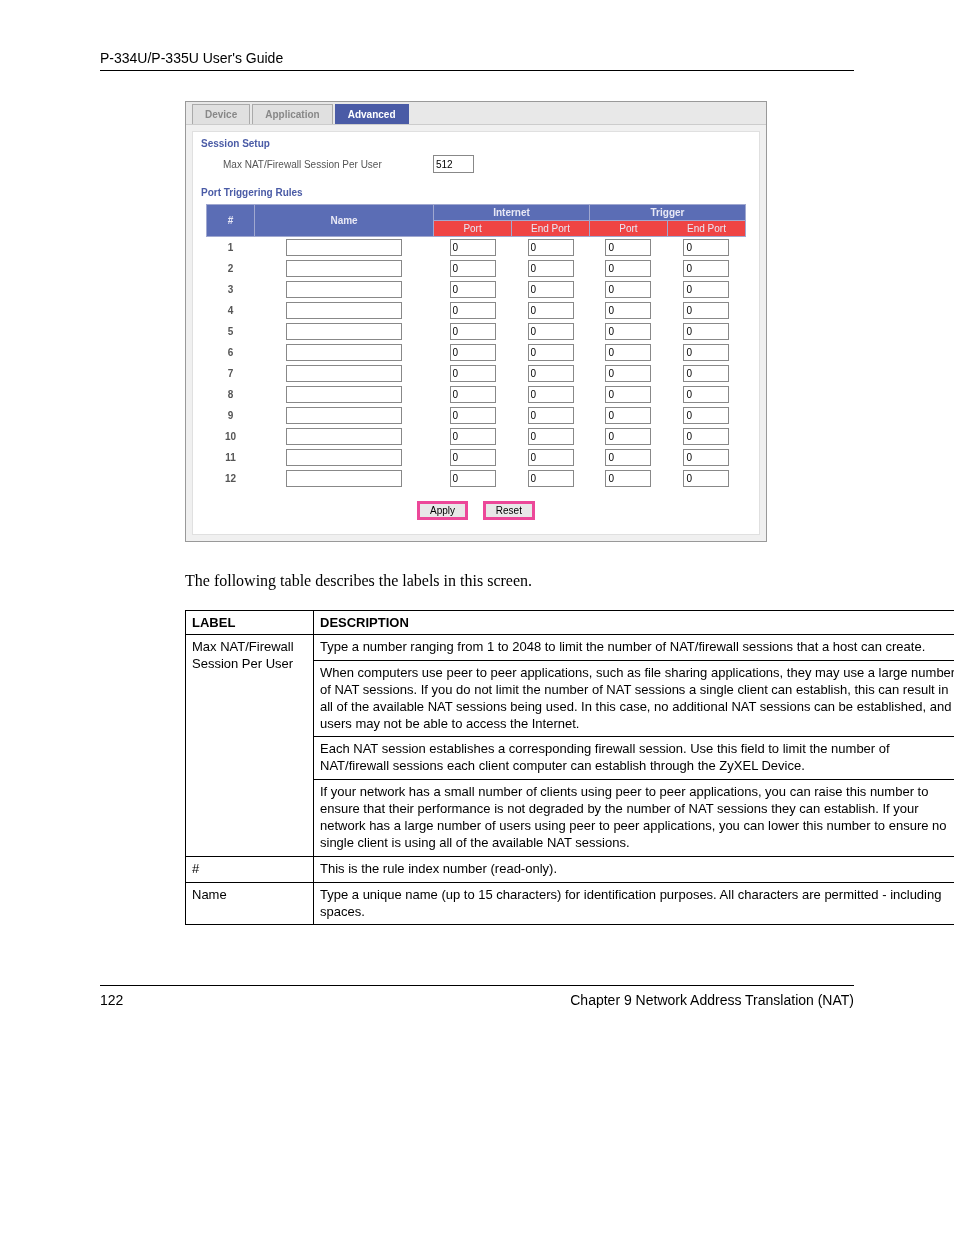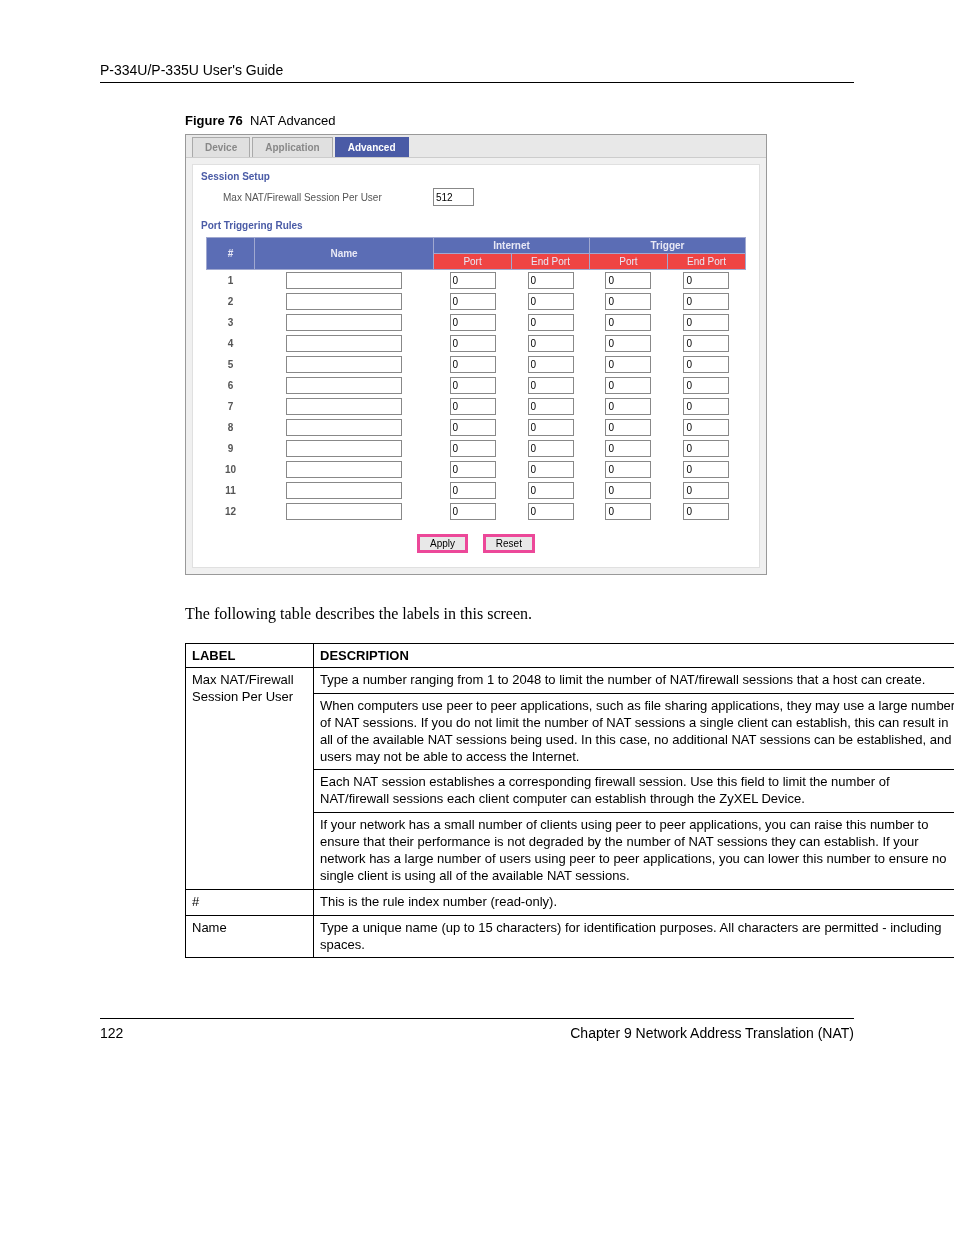--- a/index.html
+++ b/index.html
@@ -5,21 +5,21 @@
   body {
     font-family: Arial, Helvetica, sans-serif;
     font-size: 13px;
     color: #000;
     margin: 0;
     padding: 50px 100px 60px 100px;
     background: #fff;
   }
   .page {
     width: 754px;
-    margin: 12px auto;
+    margin: 0 auto;
   }
   .header-text {
     font-size: 14px;
     margin-bottom: 4px;
   }
   .hr {
     border: none;
     border-top: 1.5px solid #000;
     margin: 0 0 30px 0;
   }
@@ -172,23 +172,20 @@
 </style>
 </head>
 <body>
 
 <div class="page">
 
   <div class="header-text">P-334U/P-335U User's Guide</div>
   <hr class="hr">
 
   <div class="figure-block">
-    <div class="figure-caption">
-      <b>Figure 76</b>&nbsp;&nbsp;<span>NAT Advanced</span>
-    </div>
 
     <div class="router-window">
       <div class="tabs">
         <div class="tab">Device</div>
         <div class="tab">Application</div>
         <div class="tab active">Advanced</div>
       </div>
       <div class="panel">
         <div class="section-heading">Session Setup</div>
         <div class="session-row">

